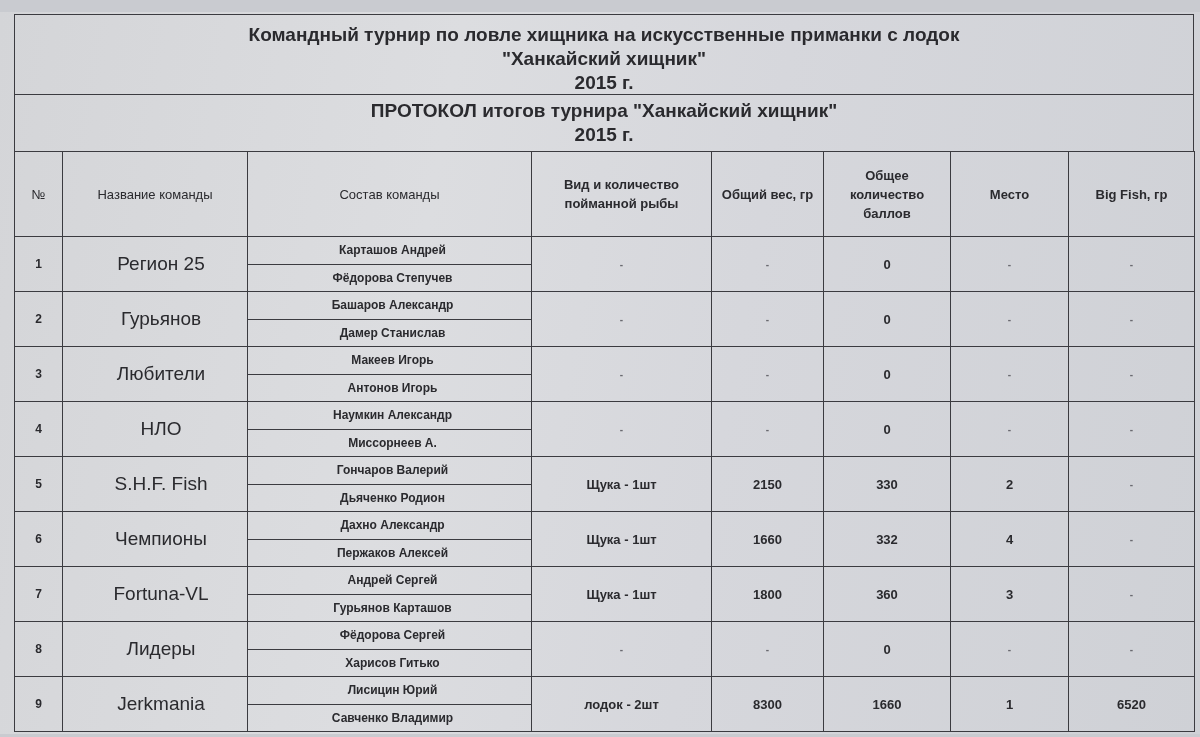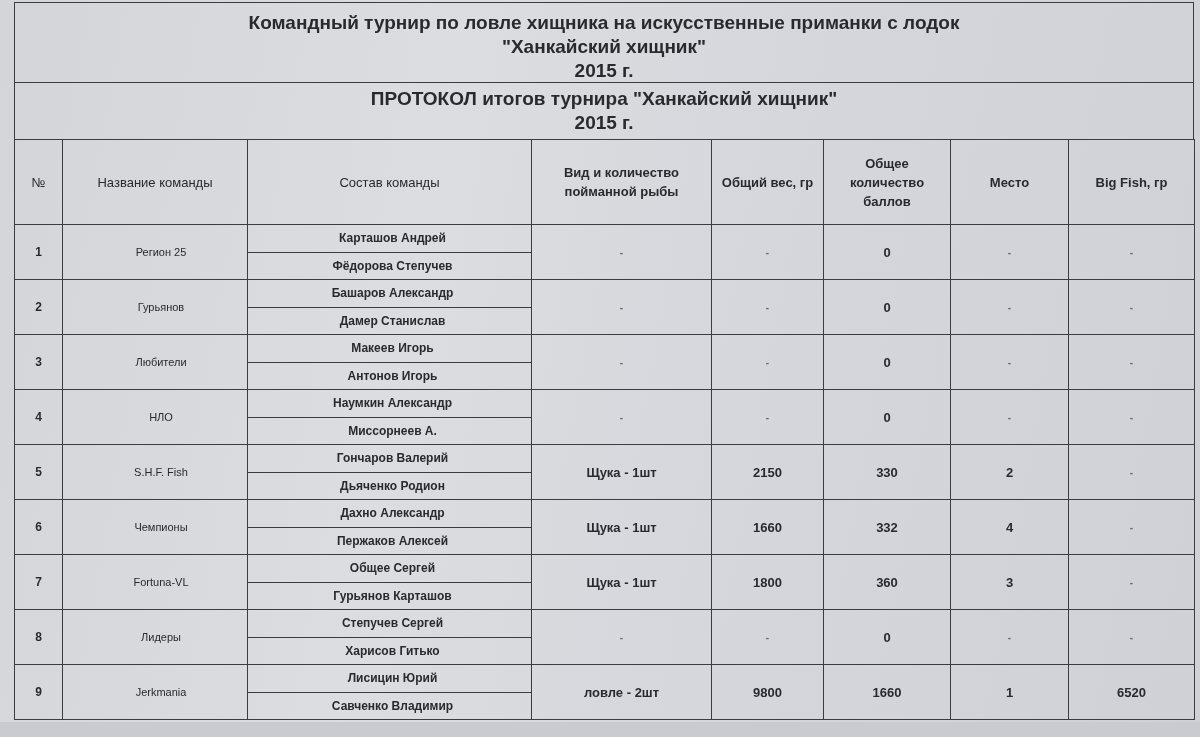--- a/index.html
+++ b/index.html
@@ -4,21 +4,21 @@
   <style>
     html, body {
       margin: 0; padding: 0;
       width: 1200px; height: 737px;
       overflow: hidden;
       background: #c9cbd0;
       font-family: "Liberation Sans", sans-serif;
       color: #2a2a2e;
     }
     .page {
-      position: absolute; left: 0; top: 0;
+      position: absolute; left: 0; top: 12px;
       width: 1200px; height: 722px;
       background: linear-gradient(100deg, #d4d5d8 0%, #dcdde0 35%, #d6d7dc 60%, #cfd1d6 100%);
     }
     .sheet {
       position: absolute;
       left: 14px; top: 2px;
       width: 1180px;
     }
     .title-block {
       border: 1.5px solid #3b3b40;
@@ -58,21 +58,21 @@
     th { height: 84px; line-height: 19px; }
     th.bold { font-weight: bold; }
     td.member {
       text-align: center;
       padding-left: 6px;
       height: 26.5px;
       font-weight: bold;
       font-size: 12px;
     }
     td.num { font-weight: bold; font-size: 12px; }
-    td.team { font-size: 11px; padding-left: 12px; }
+    td.team { font-size: 19px; padding-left: 12px; }
     td.val { font-weight: bold; font-size: 13px; }
     td.dash { color: #6a6a70; font-size: 10px; }
   </style>
 </head>
 <body>
 
 <div class="page">
   <div class="sheet">
     <div class="title-block">
       <div>Командный турнир по ловле хищника на искусственные приманки с лодок</div>
@@ -181,49 +181,49 @@
             <td rowspan="2" class="val">332</td>
             <td rowspan="2" class="val">4</td>
             <td rowspan="2" class="val dash">-</td>
           </tr>
           <tr>
             <td class="member">Пержаков Алексей</td>
           </tr>
           <tr>
             <td rowspan="2" class="num">7</td>
             <td rowspan="2" class="team">Fortuna-VL</td>
-            <td class="member">Общее Сергей</td>
+            <td class="member">Андрей Сергей</td>
             <td rowspan="2" class="val">Щука - 1шт</td>
             <td rowspan="2" class="val">1800</td>
             <td rowspan="2" class="val">360</td>
             <td rowspan="2" class="val">3</td>
             <td rowspan="2" class="val dash">-</td>
           </tr>
           <tr>
             <td class="member">Гурьянов Карташов</td>
           </tr>
           <tr>
             <td rowspan="2" class="num">8</td>
             <td rowspan="2" class="team">Лидеры</td>
-            <td class="member">Степучев Сергей</td>
+            <td class="member">Фёдорова Сергей</td>
             <td rowspan="2" class="val dash">-</td>
             <td rowspan="2" class="val dash">-</td>
             <td rowspan="2" class="val">0</td>
             <td rowspan="2" class="val dash">-</td>
             <td rowspan="2" class="val dash">-</td>
           </tr>
           <tr>
             <td class="member">Харисов Гитько</td>
           </tr>
           <tr>
             <td rowspan="2" class="num">9</td>
             <td rowspan="2" class="team">Jerkmania</td>
             <td class="member">Лисицин Юрий</td>
-            <td rowspan="2" class="val">ловле - 2шт</td>
-            <td rowspan="2" class="val">9800</td>
+            <td rowspan="2" class="val">лодок - 2шт</td>
+            <td rowspan="2" class="val">8300</td>
             <td rowspan="2" class="val">1660</td>
             <td rowspan="2" class="val">1</td>
             <td rowspan="2" class="val">6520</td>
           </tr>
           <tr>
             <td class="member">Савченко Владимир</td>
           </tr>
         </tbody>
     </table>
   </div>

